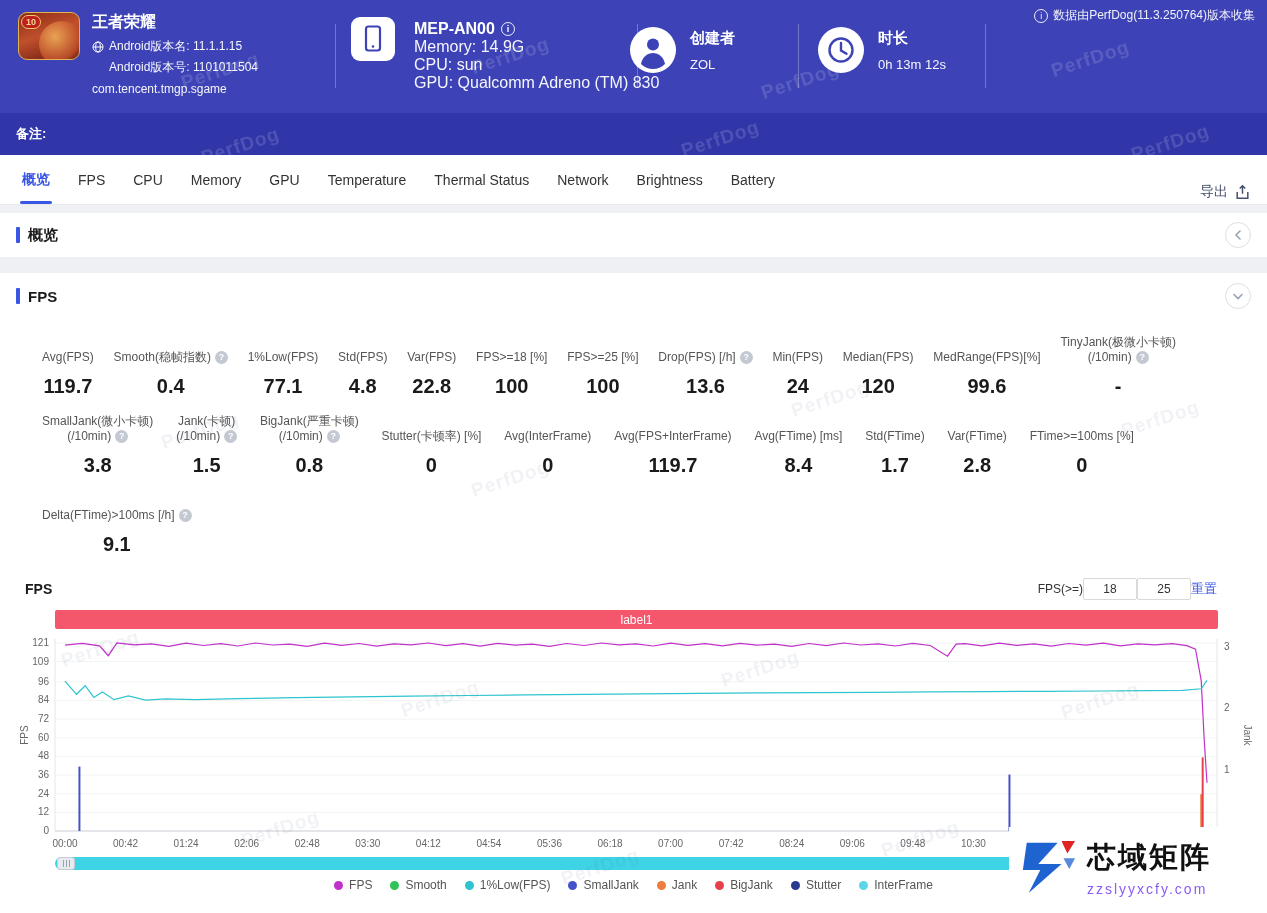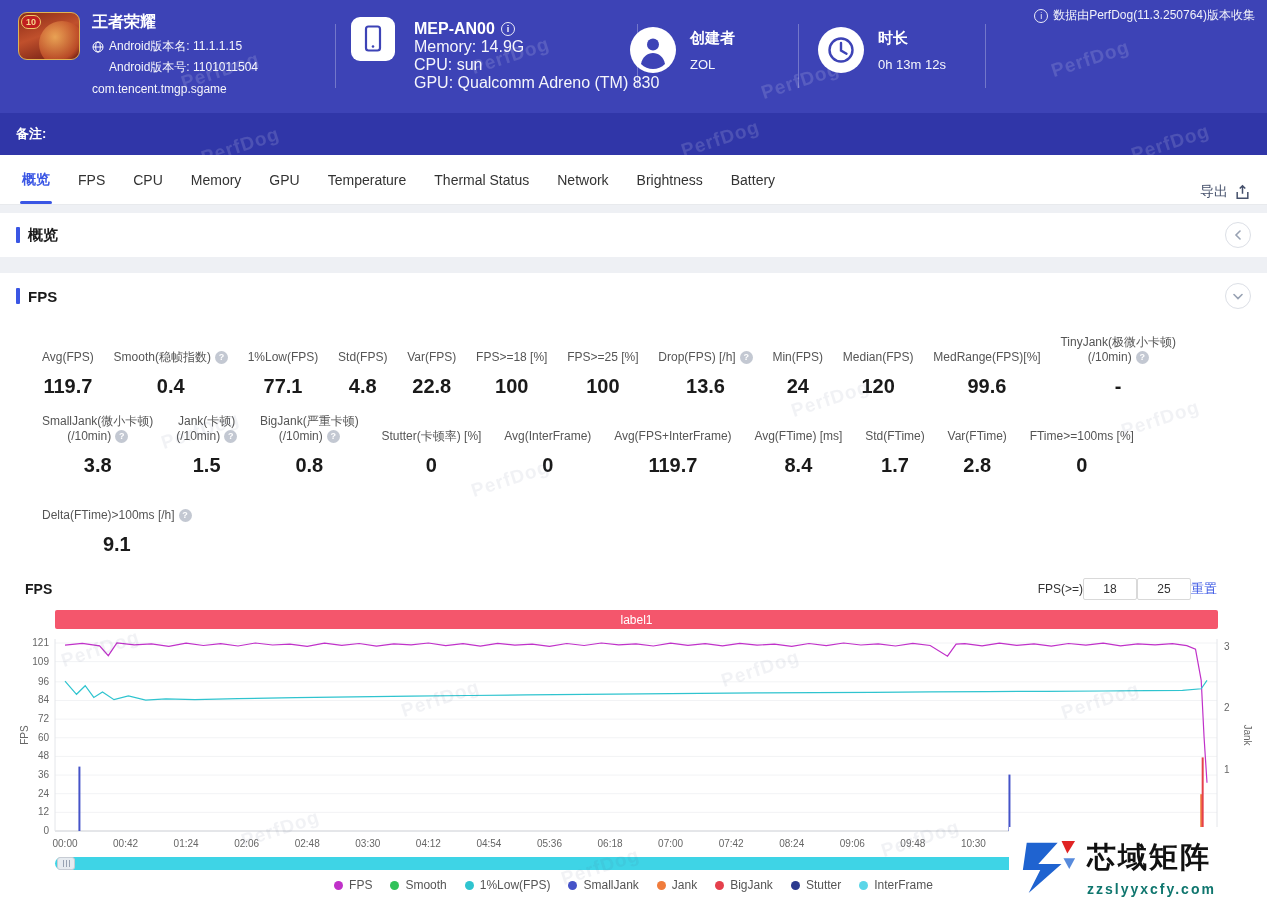--- a/index.html
+++ b/index.html
@@ -79,21 +79,21 @@
   .sb-handle i { display:block; width:1px; height:7px; background:#98a2b2; }
   .legend { margin-top:8px; width:1267px; display:flex; justify-content:center; gap:18px; }
   .leg-item { display:flex; align-items:center; gap:6px; font-size:12px; color:#555; cursor:pointer;}
   .leg-dot { width:9px; height:9px; border-radius:50%; }
   
   .wm { position:absolute; font-size:19px; transform:rotate(-18deg); pointer-events:none; z-index:40; font-weight:bold; letter-spacing:1px;}
   .wm-dark { color:rgba(80,90,130,.08); } .wm-light { color:rgba(255,255,255,.14); }
   .logo-card { position:absolute; right:6px; bottom:6px; width:252px; height:80px; background:#fff; z-index:60;
     display:flex; align-items:center; padding:8px 10px; gap:10px; }
   .logo-txt .t1 { font-size:29px; font-weight:900; color:#111; letter-spacing:2px; font-family:"DejaVu Sans",sans-serif;}
-  .logo-txt .t2 { font-size:14px; font-weight:bold; color:#0f766e; letter-spacing:2px; margin-top:3px;}
+  .logo-txt .t2 { font-size:14px; font-weight:normal; color:#8b5cf6; letter-spacing:2px; margin-top:3px;}
 </style>
 </head>
 <body>
 
 <div class="hdr">
   <div class="hdr-note">
     <span class="i-circ">i</span>
     <span>数据由PerfDog(11.3.250764)版本收集</span>
   </div>
 

